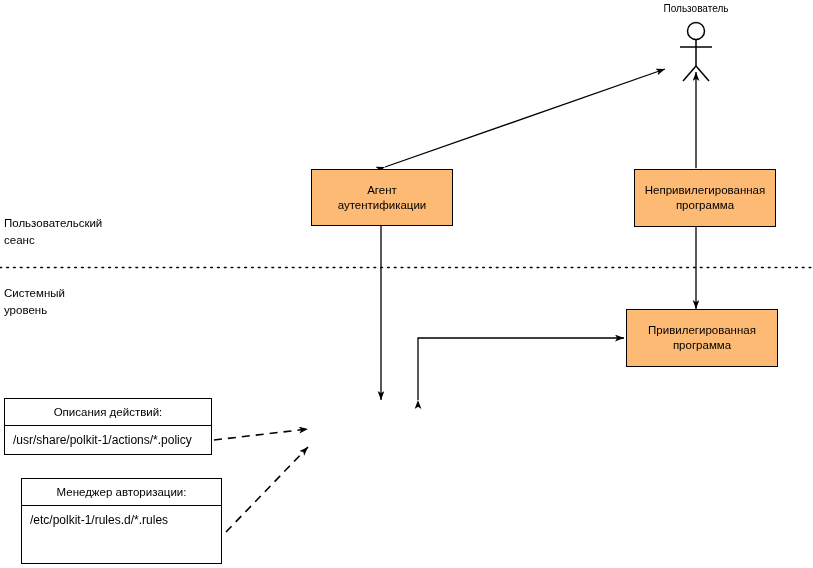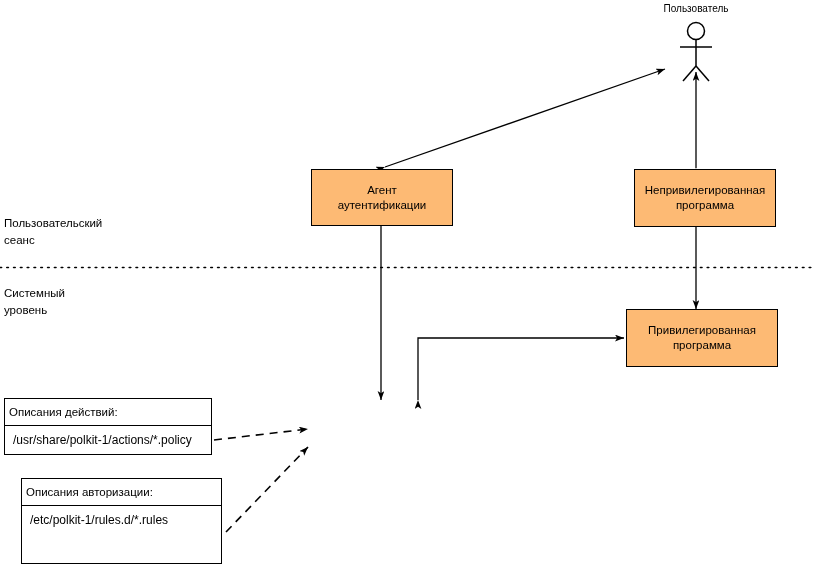--- a/index.html
+++ b/index.html
@@ -49,21 +49,21 @@
     position: absolute;
     box-sizing: border-box;
     border: 1px solid #000000;
     background: #ffffff;
     display: flex;
     flex-direction: column;
   }
   .file-title {
     box-sizing: border-box;
     border-bottom: 1px solid #000000;
-    text-align: left;
+    text-align: center;
     font-size: 11.5px;
     line-height: 14px;
     padding: 6px 4px 6px 4px;
     color: #000000;
   }
   .file-row {
     box-sizing: border-box;
     text-align: left;
     font-size: 12px;
     line-height: 14px;
@@ -150,17 +150,17 @@
 программа</span>
   </div>
 
 
   <div class="file-box" style="left:4px; top:398px; width:208px; height:57px;">
     <div class="file-title">Описания действий:</div>
     <div class="file-row">/usr/share/polkit-1/actions/*.policy</div>
   </div>
 
   <div class="file-box" style="left:21px; top:478px; width:201px; height:86px;">
-    <div class="file-title">Описания авторизации:</div>
+    <div class="file-title">Менеджер авторизации:</div>
     <div class="file-row">/etc/polkit-1/rules.d/*.rules</div>
   </div>
 
 </div>
 
 </body></html>

